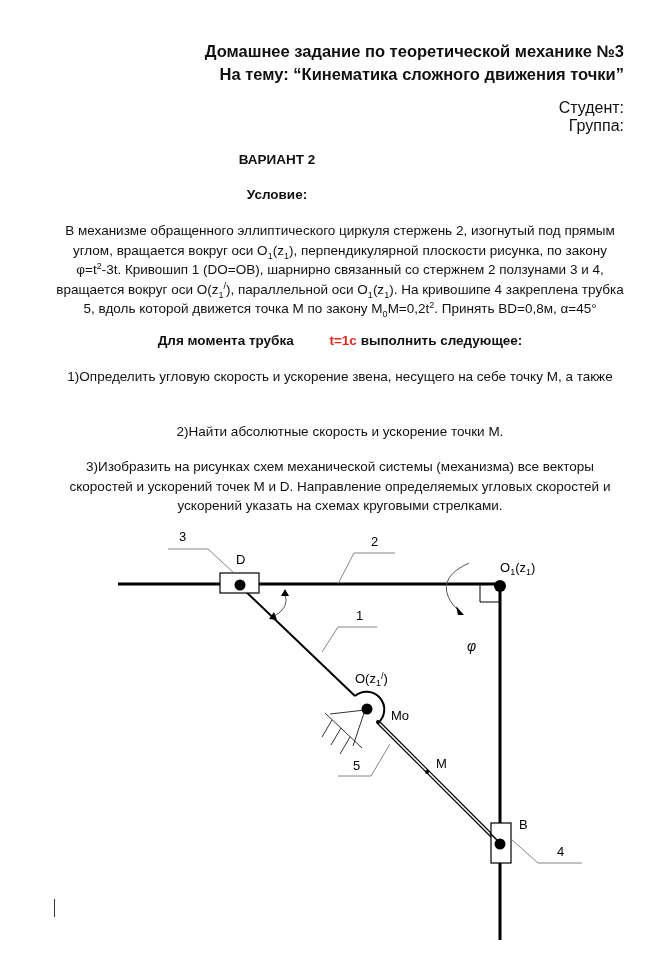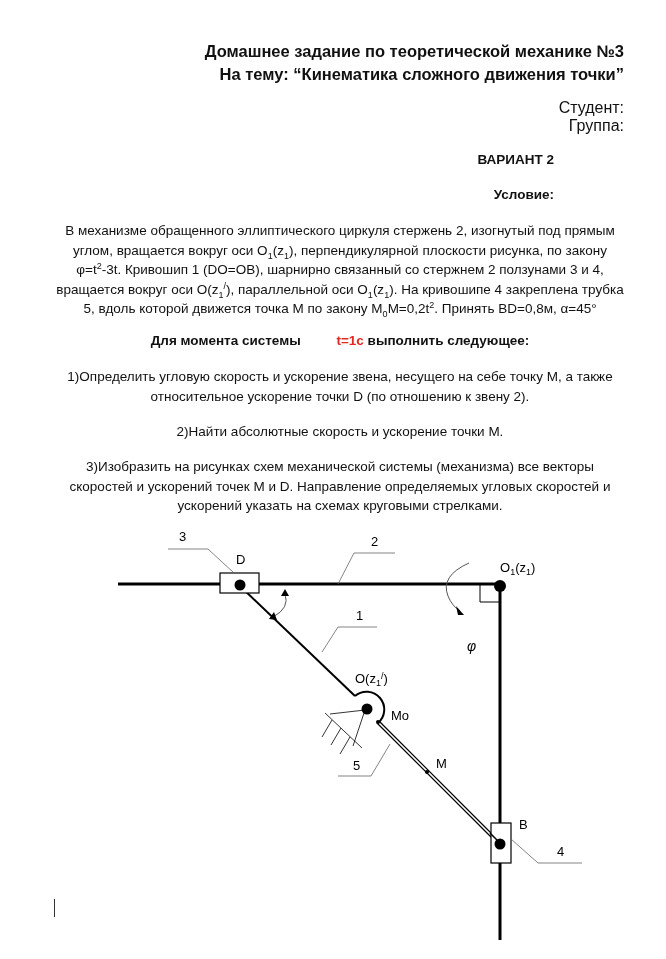--- a/index.html
+++ b/index.html
@@ -5,21 +5,21 @@
   html, body { margin: 0; padding: 0; background: #ffffff; }
   body { width: 666px; height: 959px; position: relative; overflow: hidden;
          font-family: "Liberation Sans", "DejaVu Sans", sans-serif; color: #111; }
   .abs { position: absolute; }
   .title { font-weight: bold; font-size: 16.5px; text-align: right; right: 42px; line-height: 23px; }
   .t1 { top: 40px; }
   .t2 { top: 63px; }
   .meta { right: 42px; font-size: 16px; text-align: right; line-height: 18px; }
   .m1 { top: 99px; }
   .m2 { top: 117px; }
-  .center-bold { left: 0; width: 554px; text-align: right; font-weight: bold; font-size: 13.5px; }
+  .center-bold { left: 0; width: 554px; text-align: center; font-weight: bold; font-size: 13.5px; }
   .p { left: 55px; width: 570px; font-size: 13.5px; line-height: 19.5px; margin: 0; text-align: center; }
   .bold { font-weight: bold; }
   .red { color: #e02a1f; font-weight: bold; margin-left: 32px; }
   sub, sup { font-size: 9px; line-height: 0; }
   svg text { font-family: "Liberation Sans", "DejaVu Sans", sans-serif; }
   .cursor { left: 54px; top: 899px; width: 1px; height: 18px; background: #333; }
 </style>
 </head>
 <body>
 
@@ -32,25 +32,24 @@
 <div class="abs center-bold" style="top:187px;">Условие:</div>
 
 <div class="abs p" style="top:221px;">
   <div>В механизме обращенного эллиптического циркуля стержень 2, изогнутый под прямым</div>
   <div><span>углом, вращается вокруг оси O</span><sub>1</sub><span>(z</span><sub>1</sub><span>), перпендикулярной плоскости рисунка, по закону</span></div>
   <div><span>φ=t</span><sup>2</sup><span>-3t. Кривошип 1 (DO=OB), шарнирно связанный со стержнем 2 ползунами 3 и 4,</span></div>
   <div><span>вращается вокруг оси O(z</span><sub>1</sub><sup>/</sup><span>), параллельной оси O</span><sub>1</sub><span>(z</span><sub>1</sub><span>). На кривошипе 4 закреплена трубка</span></div>
   <div><span>5, вдоль которой движется точка M по закону M</span><sub>0</sub><span>M=0,2t</span><sup>2</sup><span>. Принять BD=0,8м, α=45°</span></div>
 </div>
 
-<div class="abs p bold" style="top:331px;"><span>Для момента системы </span><span class="red">t=1c</span><span> выполнить следующее:</span></div>
+<div class="abs p bold" style="top:331px;"><span>Для момента трубка </span><span class="red">t=1c</span><span> выполнить следующее:</span></div>
 
 <div class="abs p" style="top:367px;">
   <div>1)Определить угловую скорость и ускорение звена, несущего на себе точку M, а также</div>
-  <div>относительное ускорение точки D (по отношению к звену 2).</div>
 </div>
 <div class="abs p" style="top:422px;">
   <div>2)Найти абсолютные скорость и ускорение точки M.</div>
 </div>
 <div class="abs p" style="top:457px;">
   <div>3)Изобразить на рисунках схем механической системы (механизма) все векторы</div>
   <div>скоростей и ускорений точек M и D. Направление определяемых угловых скоростей и</div>
   <div>ускорений указать на схемах круговыми стрелками.</div>
 </div>
 

